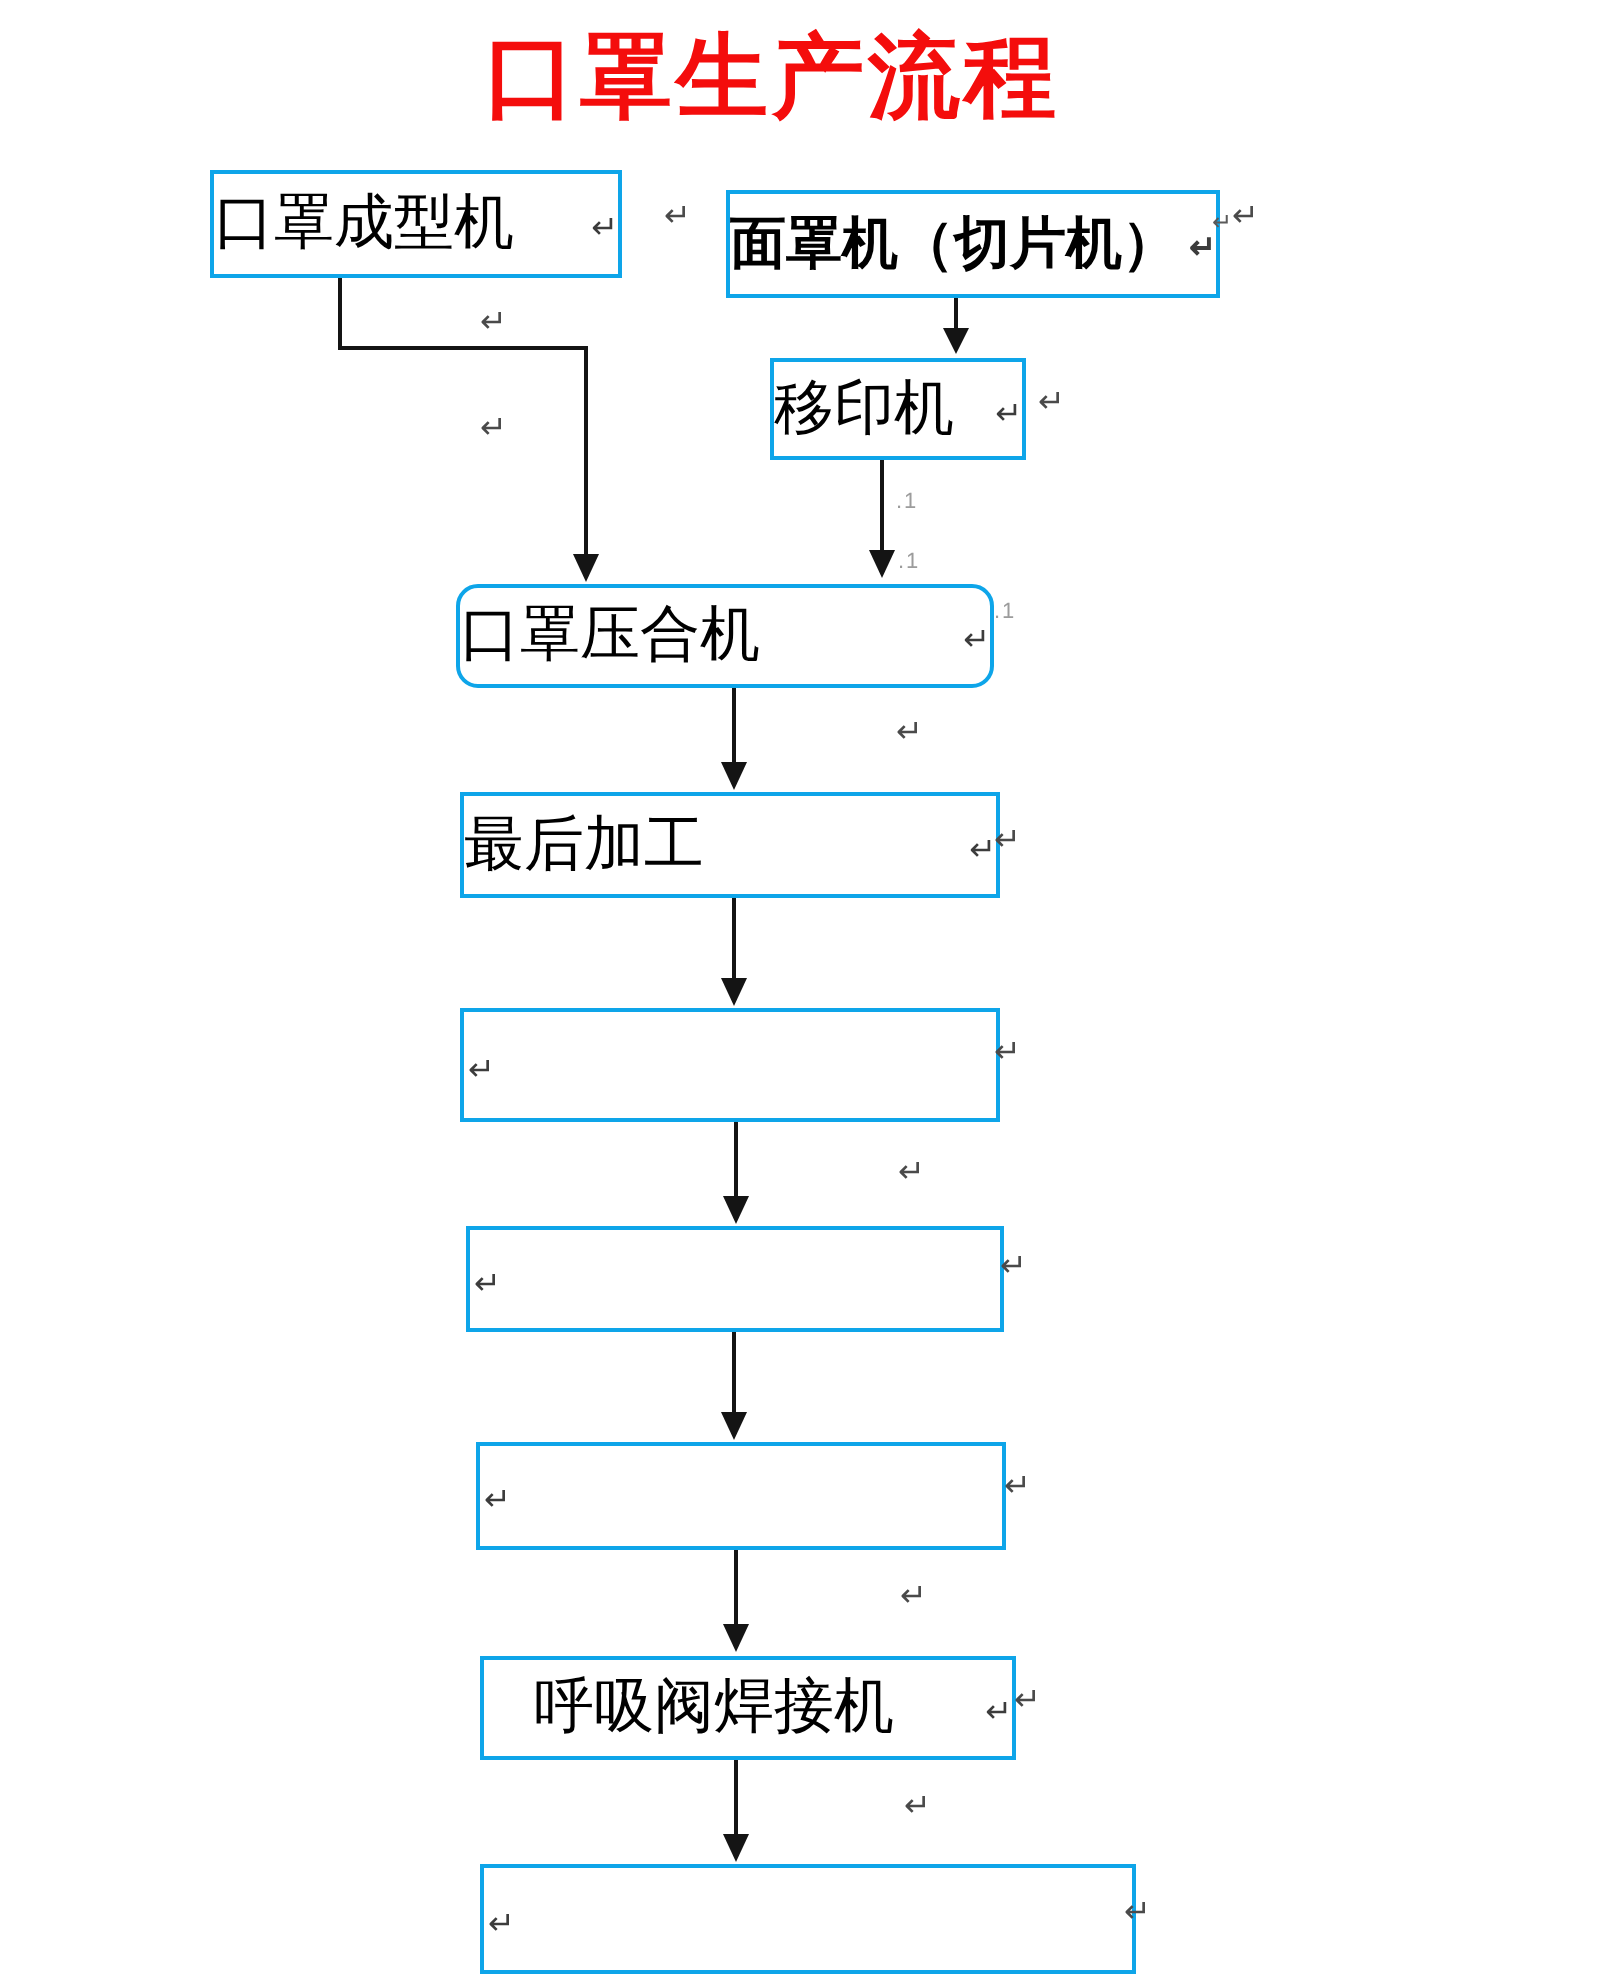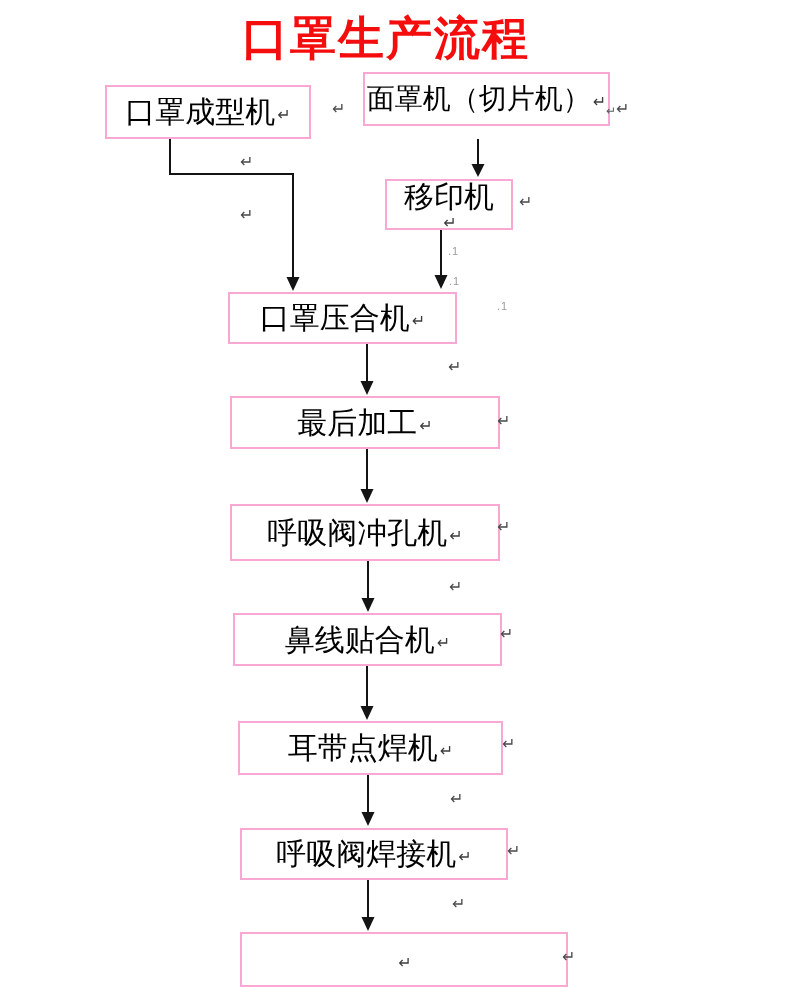--- a/index.html
+++ b/index.html
@@ -8,22 +8,22 @@
     font-family:"Liberation Sans", sans-serif;overflow:hidden;
   }
   .title{
     position:absolute;left:0;top:1px;width:100%;text-align:center;
     transform:translateX(-14px);
     font-family:"DejaVu Serif","Liberation Serif",serif;
     font-weight:bold;font-size:46px;line-height:1.1;color:#f40d0c;letter-spacing:2px;
     white-space:nowrap;
   }
   .node{
-    position:absolute;box-sizing:border-box;border:2px solid #f9a8d4;background:#ffffff;
-    display:flex;align-items:center;justify-content:center;
+    position:absolute;box-sizing:border-box;border:2px solid #0ea5e9;background:#ffffff;
+    display:flex;align-items:center;justify-content:space-between;
     font-size:30px;color:#000000;white-space:nowrap;line-height:1;
   }
   .node.tight{font-size:28px;}
   .node .pil{font-size:16px;color:#3c3c3c;margin-left:2px;position:relative;top:3px;}
   .pmark{position:absolute;font-size:16px;color:#4a4a4a;line-height:1;}
   .pmark.small{font-size:12px;color:#5a5a5a;}
   .fmark{position:absolute;font-size:11px;color:#9c9c9c;line-height:1;letter-spacing:1px;}
   svg.arrows{position:absolute;left:0;top:0;width:800px;height:987px;}
   svg.arrows line, svg.arrows polyline{stroke:#141414;stroke-width:2;fill:none;}
   svg.arrows polygon{fill:#141414;stroke:none;}
@@ -72,56 +72,53 @@
       <line x1="368" y1="868" x2="368" y2="906"></line>
       <polygon points="361.5,905 374.5,905 368,919"></polygon>
     </g>
   </svg>
 
   <div class="node" style="left:105px;top:73px;width:206px;height:54px;">
     <span class="lbl">口罩成型机</span>
       <span class="pil">↵</span>
   </div>
 
-  <div class="node tight" style="left:363px;top:60px;width:247px;height:54px;">
+  <div class="node tight" style="left:363px;top:83px;width:247px;height:54px;font-weight:bold;">
     <span class="lbl">面罩机（切片机）</span>
       <span class="pil">↵</span>
   </div>
 
-  <div class="node" style="left:385px;top:167px;width:128px;height:51px;flex-direction:column;">
+  <div class="node" style="left:385px;top:167px;width:128px;height:51px;">
     <span class="lbl">移印机</span>
       <span class="pil">↵</span>
   </div>
 
-  <div class="node" style="left:228px;top:280px;width:229px;height:52px;">
+  <div class="node" style="left:228px;top:280px;width:269px;height:52px;border-radius:11px;">
     <span class="lbl">口罩压合机</span>
       <span class="pil">↵</span>
   </div>
 
   <div class="node" style="left:230px;top:384px;width:270px;height:53px;">
     <span class="lbl">最后加工</span>
       <span class="pil">↵</span>
   </div>
 
   <div class="node" style="left:230px;top:492px;width:270px;height:57px;">
-    <span class="lbl">呼吸阀冲孔机</span>
       <span class="pil">↵</span>
   </div>
 
   <div class="node" style="left:233px;top:601px;width:269px;height:53px;">
-    <span class="lbl">鼻线贴合机</span>
       <span class="pil">↵</span>
   </div>
 
   <div class="node" style="left:238px;top:709px;width:265px;height:54px;">
-    <span class="lbl">耳带点焊机</span>
       <span class="pil">↵</span>
   </div>
 
-  <div class="node" style="left:240px;top:816px;width:268px;height:52px;">
+  <div class="node" style="left:240px;top:816px;width:268px;height:52px;padding-left:25px;">
     <span class="lbl">呼吸阀焊接机</span>
       <span class="pil">↵</span>
   </div>
 
   <div class="node" style="left:240px;top:920px;width:328px;height:55px;">
       <span class="pil">↵</span>
   </div>
 
   <span class="pmark" style="left:332px;top:89px;">↵</span>
   <span class="pmark small" style="left:606px;top:93px;">↵</span>

